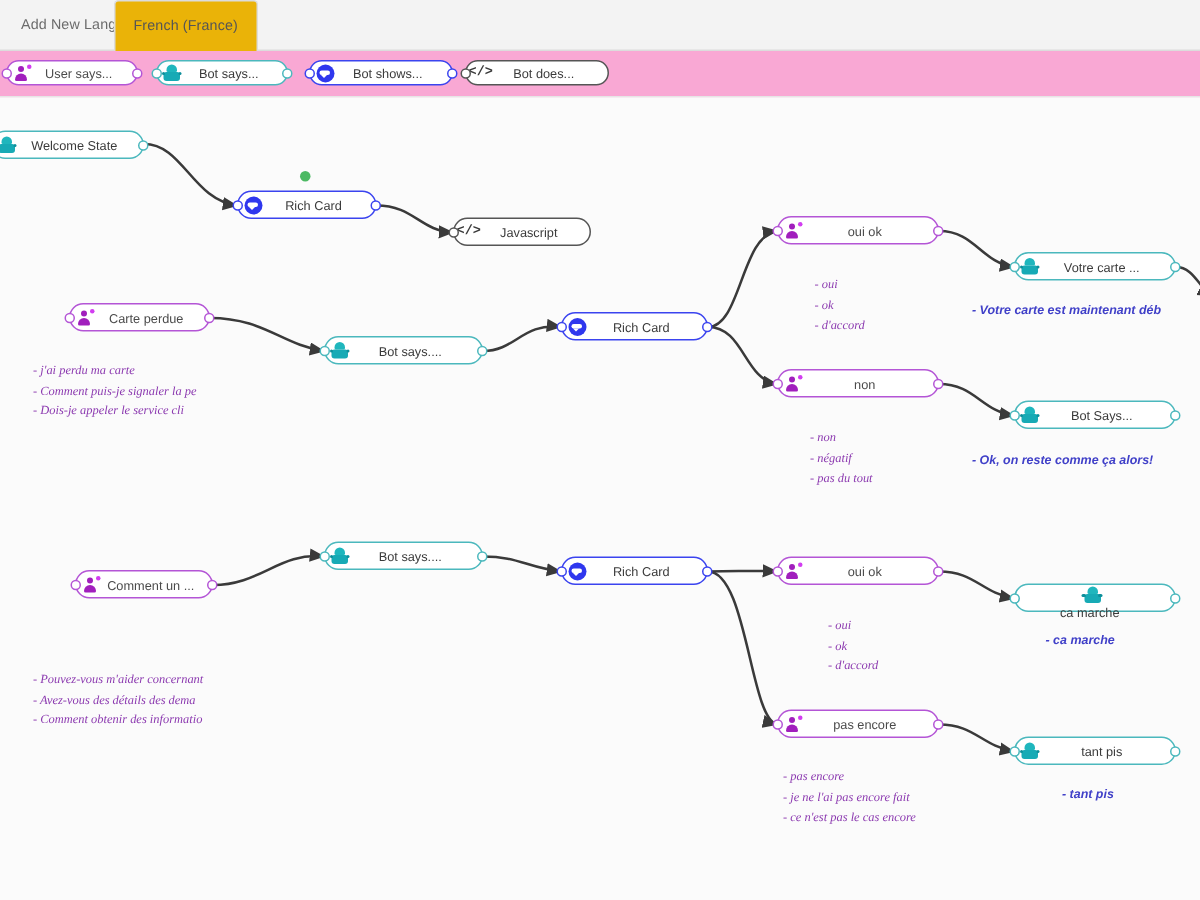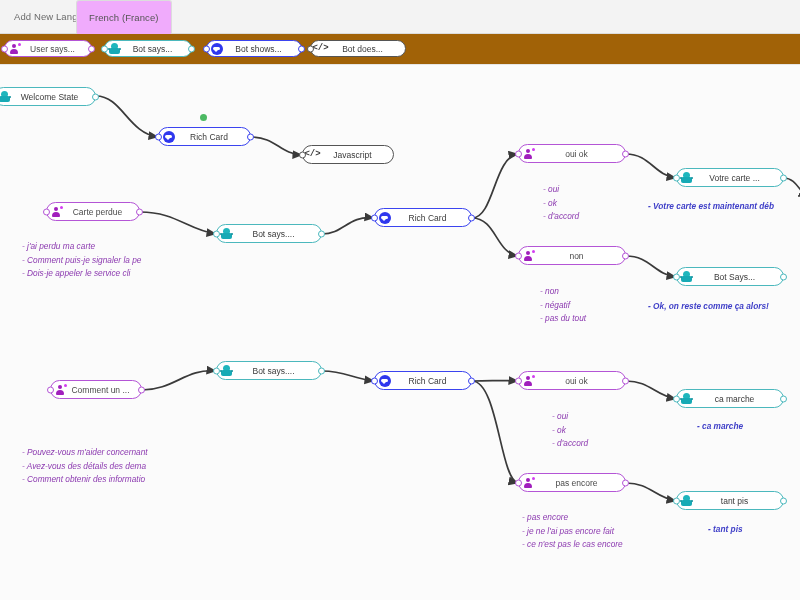--- a/index.html
+++ b/index.html
@@ -39,35 +39,35 @@
     box-sizing: border-box;
     white-space: nowrap;
     letter-spacing: .1px;
   }
   .tab.inactive {
     left: 2px;
     background: transparent;
   }
   .tab.active {
     left: 76px;
-    background: #f0abfc;
+    background: #eab308;
     border: 1px solid #dcdcdc;
     border-bottom: 1px solid #ffffff;
     border-radius: 3px 3px 0 0;
     color: #555555;
     height: 35px;
     line-height: 33px;
   }
 
   
   #palette {
     position: absolute;
     left: 0; top: 34px;
     width: 800px; height: 30px;
-    background: #a16207;
+    background: #f9a8d4;
     border-bottom: 1px solid #e6e6e6;
   }
 
   
   #canvas {
     position: absolute;
     left: 0; top: 65px;
     width: 800px; height: 535px;
     background: #fbfbfb;
     overflow: hidden;
@@ -207,21 +207,21 @@
   }
 
   
   .anno {
     position: absolute;
     font-size: 8.3px;
     font-style: italic;
     line-height: 13.5px;
     white-space: nowrap;
   }
-  .anno.user { color: #8c3ab0; }
+  .anno.user { color: #8c3ab0; font-family: Liberation Serif, serif; }
   .anno.bot  { color: #4040c8; font-weight: bold; }
 
   
   #green-dot {
     position: absolute;
     width: 7px; height: 7px;
     border-radius: 50%;
     background: #4cb963;
   }
 </style>
@@ -545,21 +545,21 @@
       <span class="lbl">pas encore</span>
       <span class="port right"></span>
     </div>
 
     <div class="anno user" style="left:522px; top:446px;">
       <div>- pas encore</div>
       <div>- je ne l'ai pas encore fait</div>
       <div>- ce n'est pas le cas encore</div>
     </div>
 
-    <div class="node n-bot" style="left:676px; top:324px; width:108px;">
+    <div class="node n-bot" style="left:676px; top:324px; width:108px;flex-direction:column;">
       <span class="port left"></span>
       <span class="ico">
         <span class="ic-bot">
             <span class="bhead"></span>
             <span class="bbody"></span>
             <span class="bear-l"></span>
             <span class="bear-r"></span>
           </span>
       </span>
       <span class="lbl">ca marche</span>

